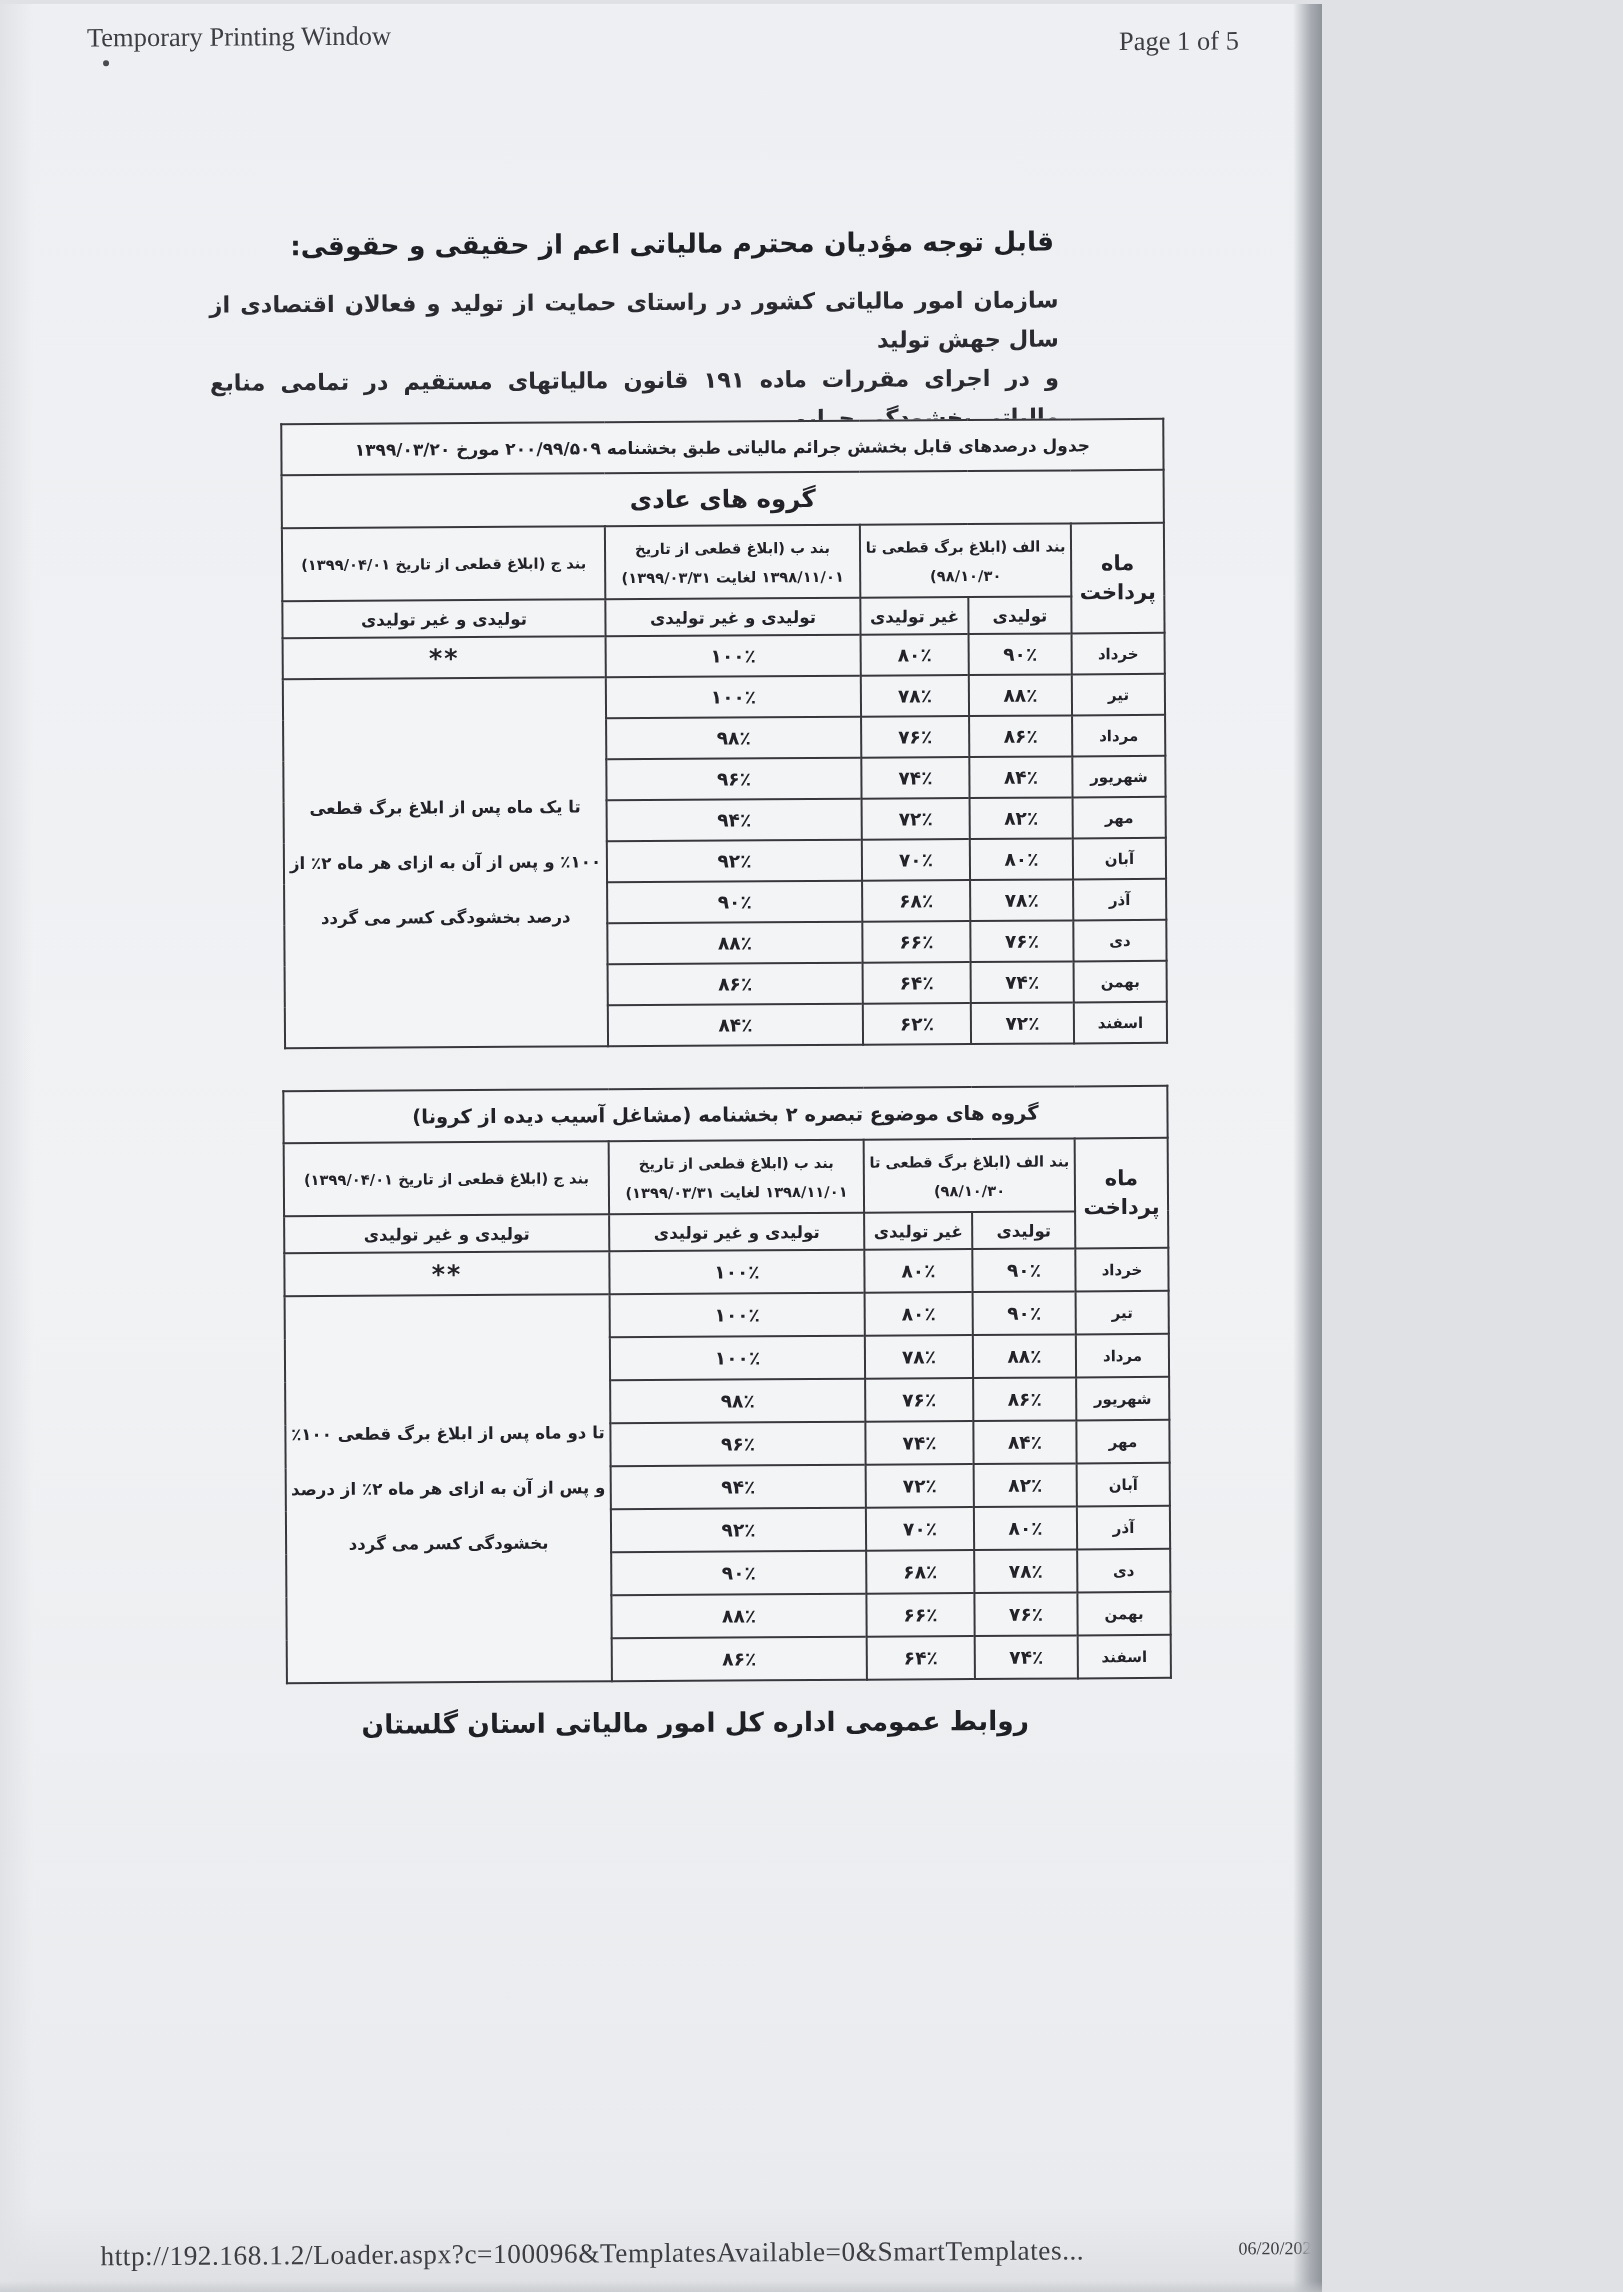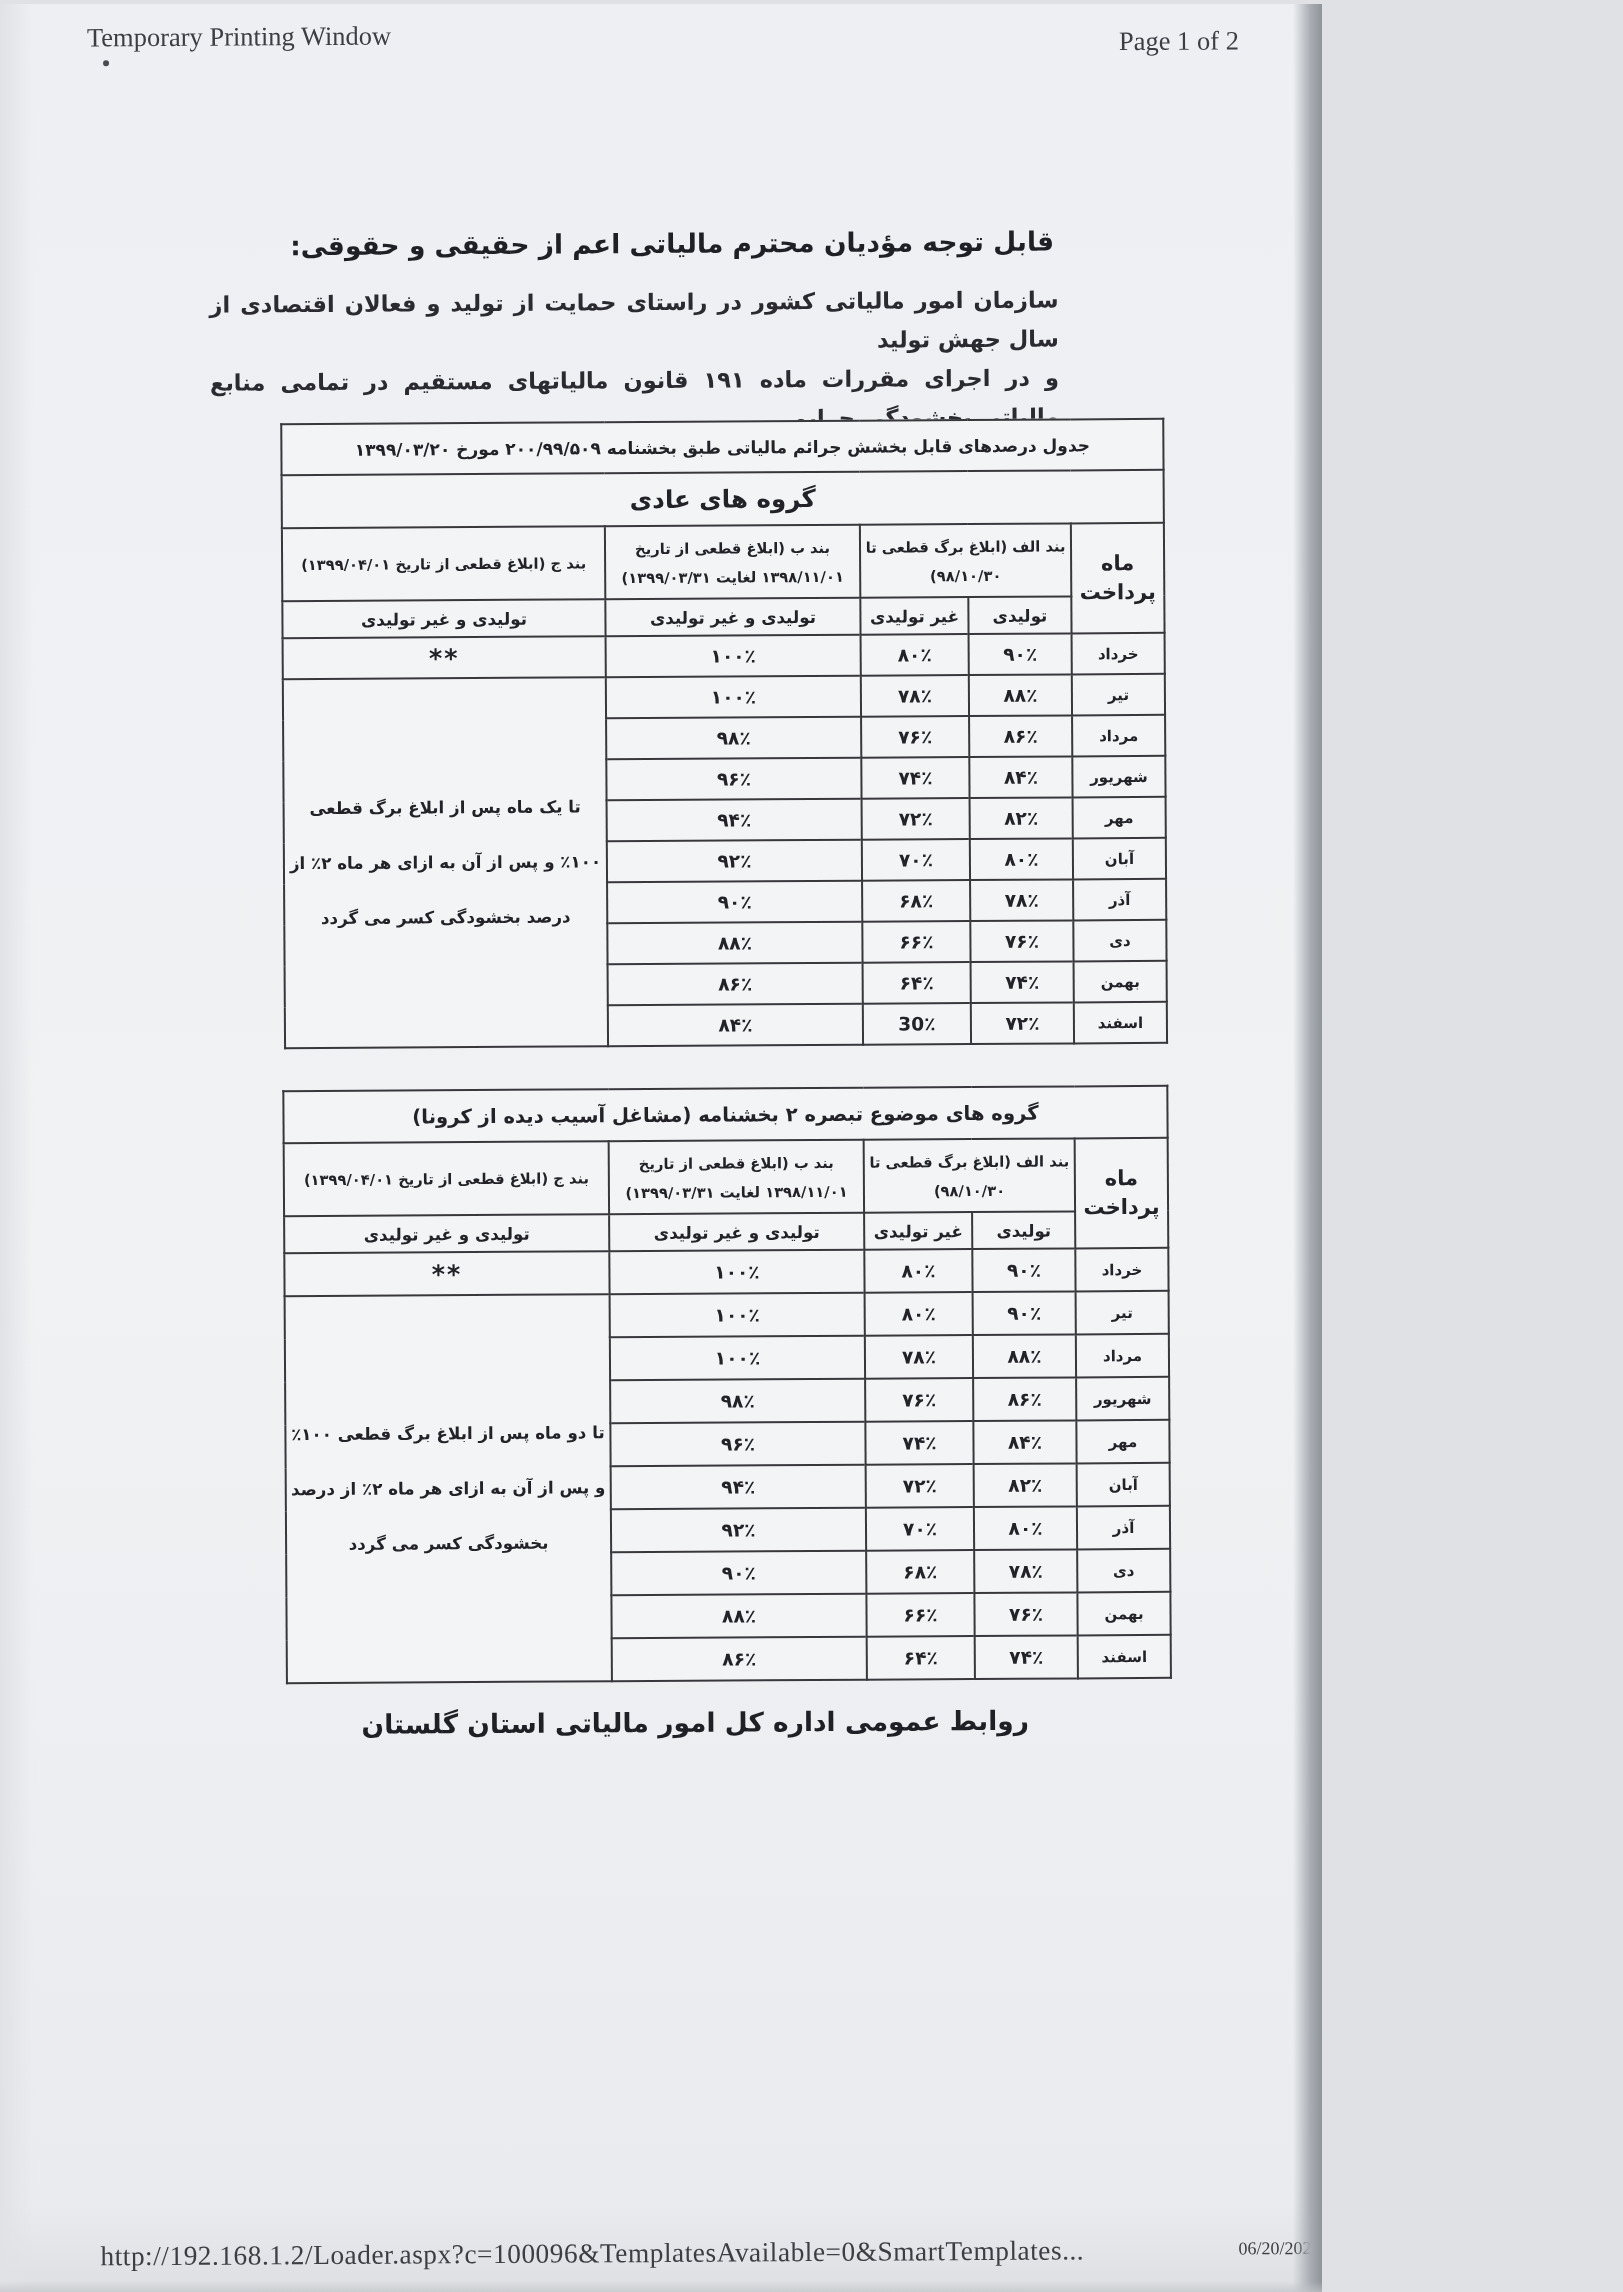--- a/index.html
+++ b/index.html
@@ -83,21 +83,21 @@
   }
 </style>
 </head>
 <body>
 
 <div class="page">
   <div class="content">
 
     <div class="print-title latin">Temporary Printing Window</div>
     <div class="print-title-dot"></div>
-    <div class="page-label latin">Page 1 of 2</div>
+    <div class="page-label latin">Page 1 of 5</div>
 
     <div class="doc-heading rtl">قابل توجه مؤدیان محترم مالیاتی اعم از حقیقی و حقوقی:</div>
 
     <div class="doc-intro rtl">
       <div class="l1">سازمان امور مالیاتی کشور در راستای حمایت از تولید و فعالان اقتصادی از سال جهش تولید</div>
       <div class="l2">و در اجرای مقررات ماده ۱۹۱ قانون مالیاتهای مستقیم در تمامی منابع مالیاتی بخشودگی جرایم</div>
       <div class="l3">قابل ملاحظه ای را تا پایان سال به شرح جدول ذیل در نظر گرفته است</div>
     </div>
 
     <table class="scan-table t1">
@@ -181,21 +181,21 @@
           </tr>
           <tr>
             <td class="c-month rtl">بهمن</td>
             <td class="c-val">۷۴٪</td>
             <td class="c-val">۶۴٪</td>
             <td class="c-val">۸۶٪</td>
           </tr>
           <tr>
             <td class="c-month rtl">اسفند</td>
             <td class="c-val">۷۲٪</td>
-            <td class="c-val">30٪</td>
+            <td class="c-val">۶۲٪</td>
             <td class="c-val">۸۴٪</td>
           </tr>
         </tbody>
     </table>
 
     <table class="scan-table t2">
       <colgroup>
         <col style="width:93px">
           <col style="width:103px">
           <col style="width:108px">

